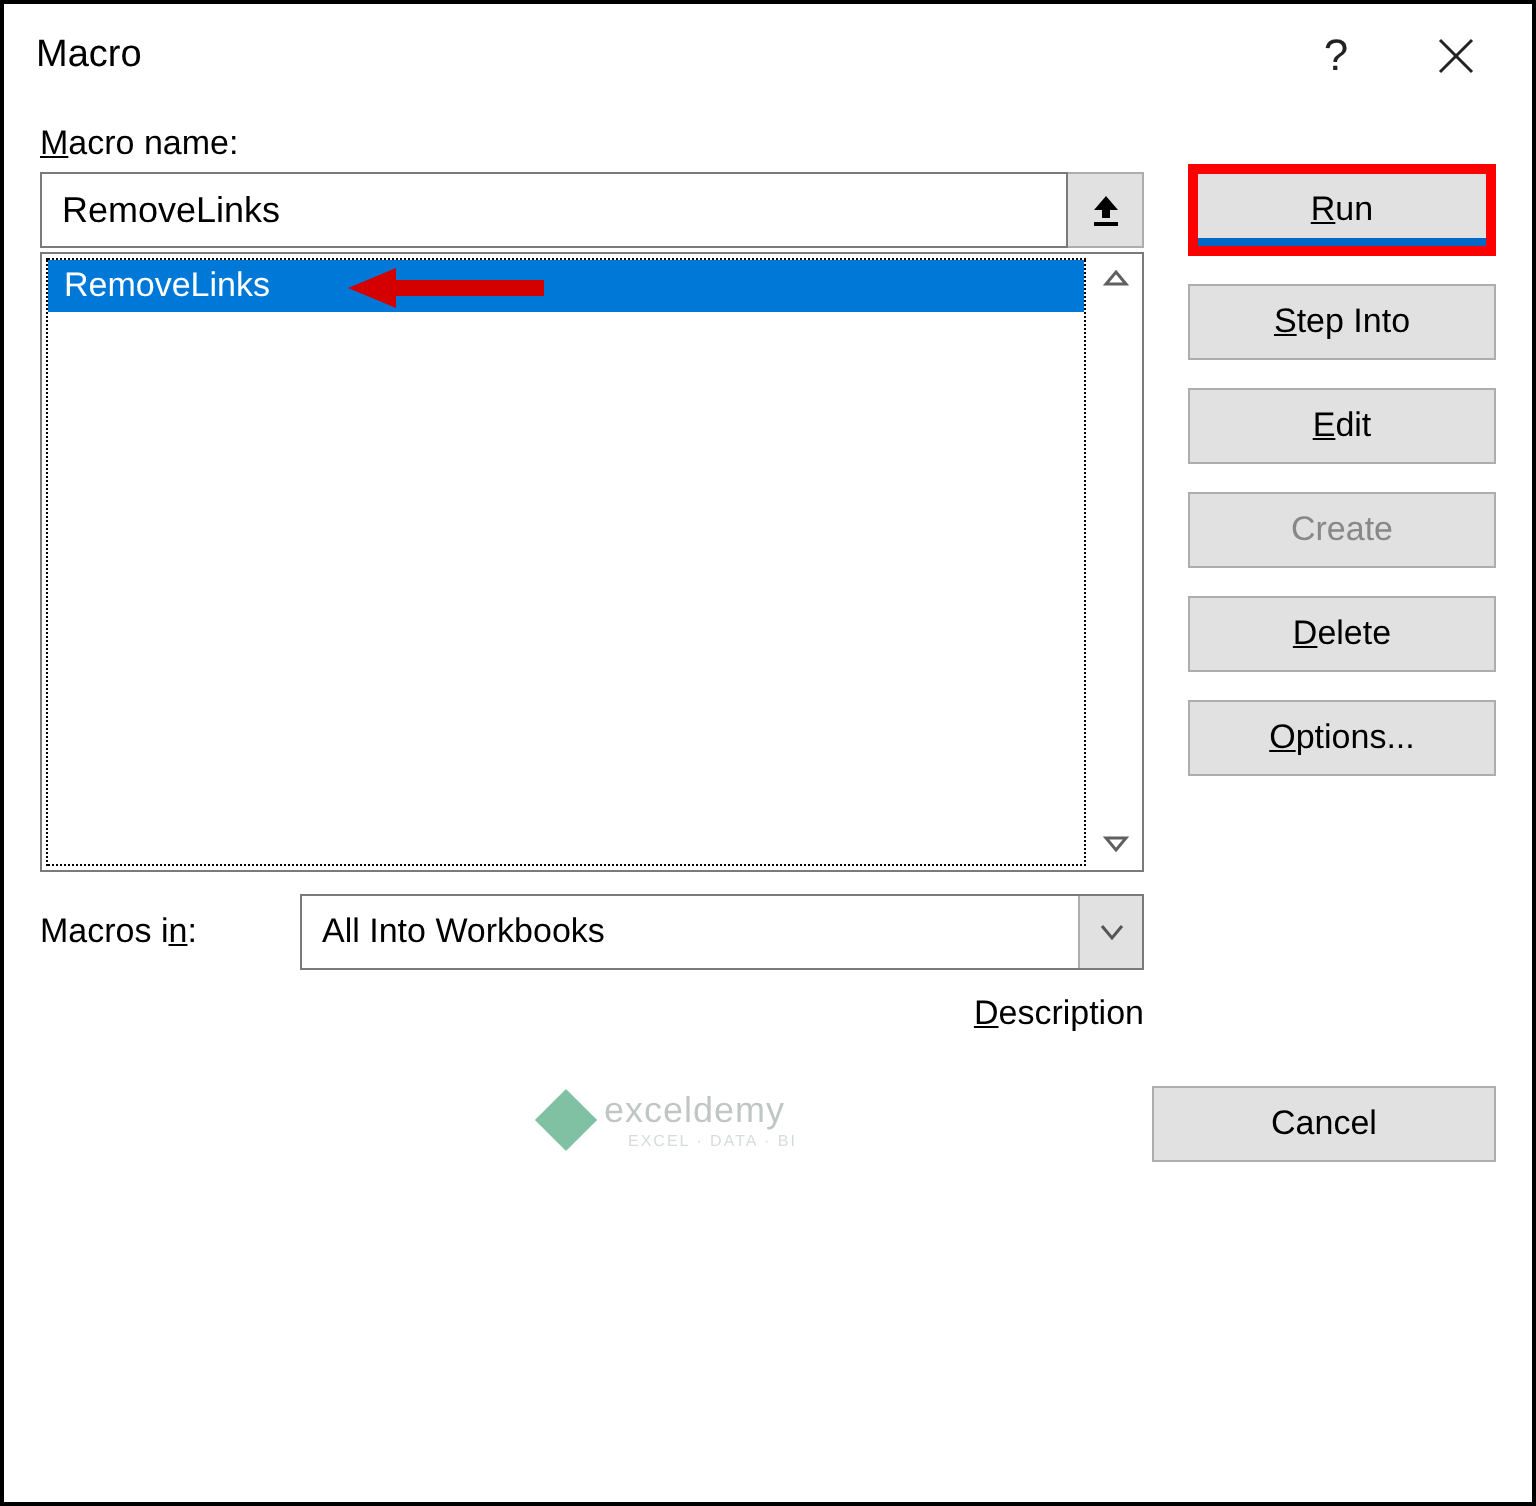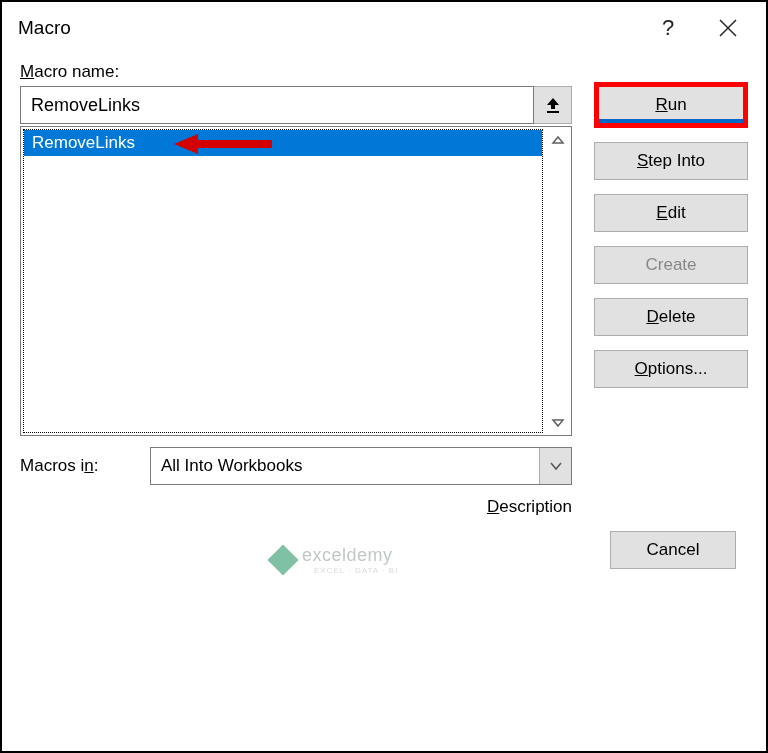--- a/index.html
+++ b/index.html
@@ -146,21 +146,21 @@
     display: flex; align-items: center; justify-content: center;
     color: #555;
   }
   .desc-label { margin-top: 12px; text-align: right; }
   .desc-area { height: 60px; }
   .bottom-row {
     position: absolute;
     bottom: 18px;
     right: 18px;
   }
-  .bottom-row .btn { width: 126px; margin: 12px; }
+  .bottom-row .btn { width: 172px; margin: 0; }
   .arrow-annot {
     position: absolute;
     left: 150px;
     top: 2px;
     pointer-events: none;
   }
   .watermark {
     position: absolute;
     bottom: 24px;
     left: 270px;

